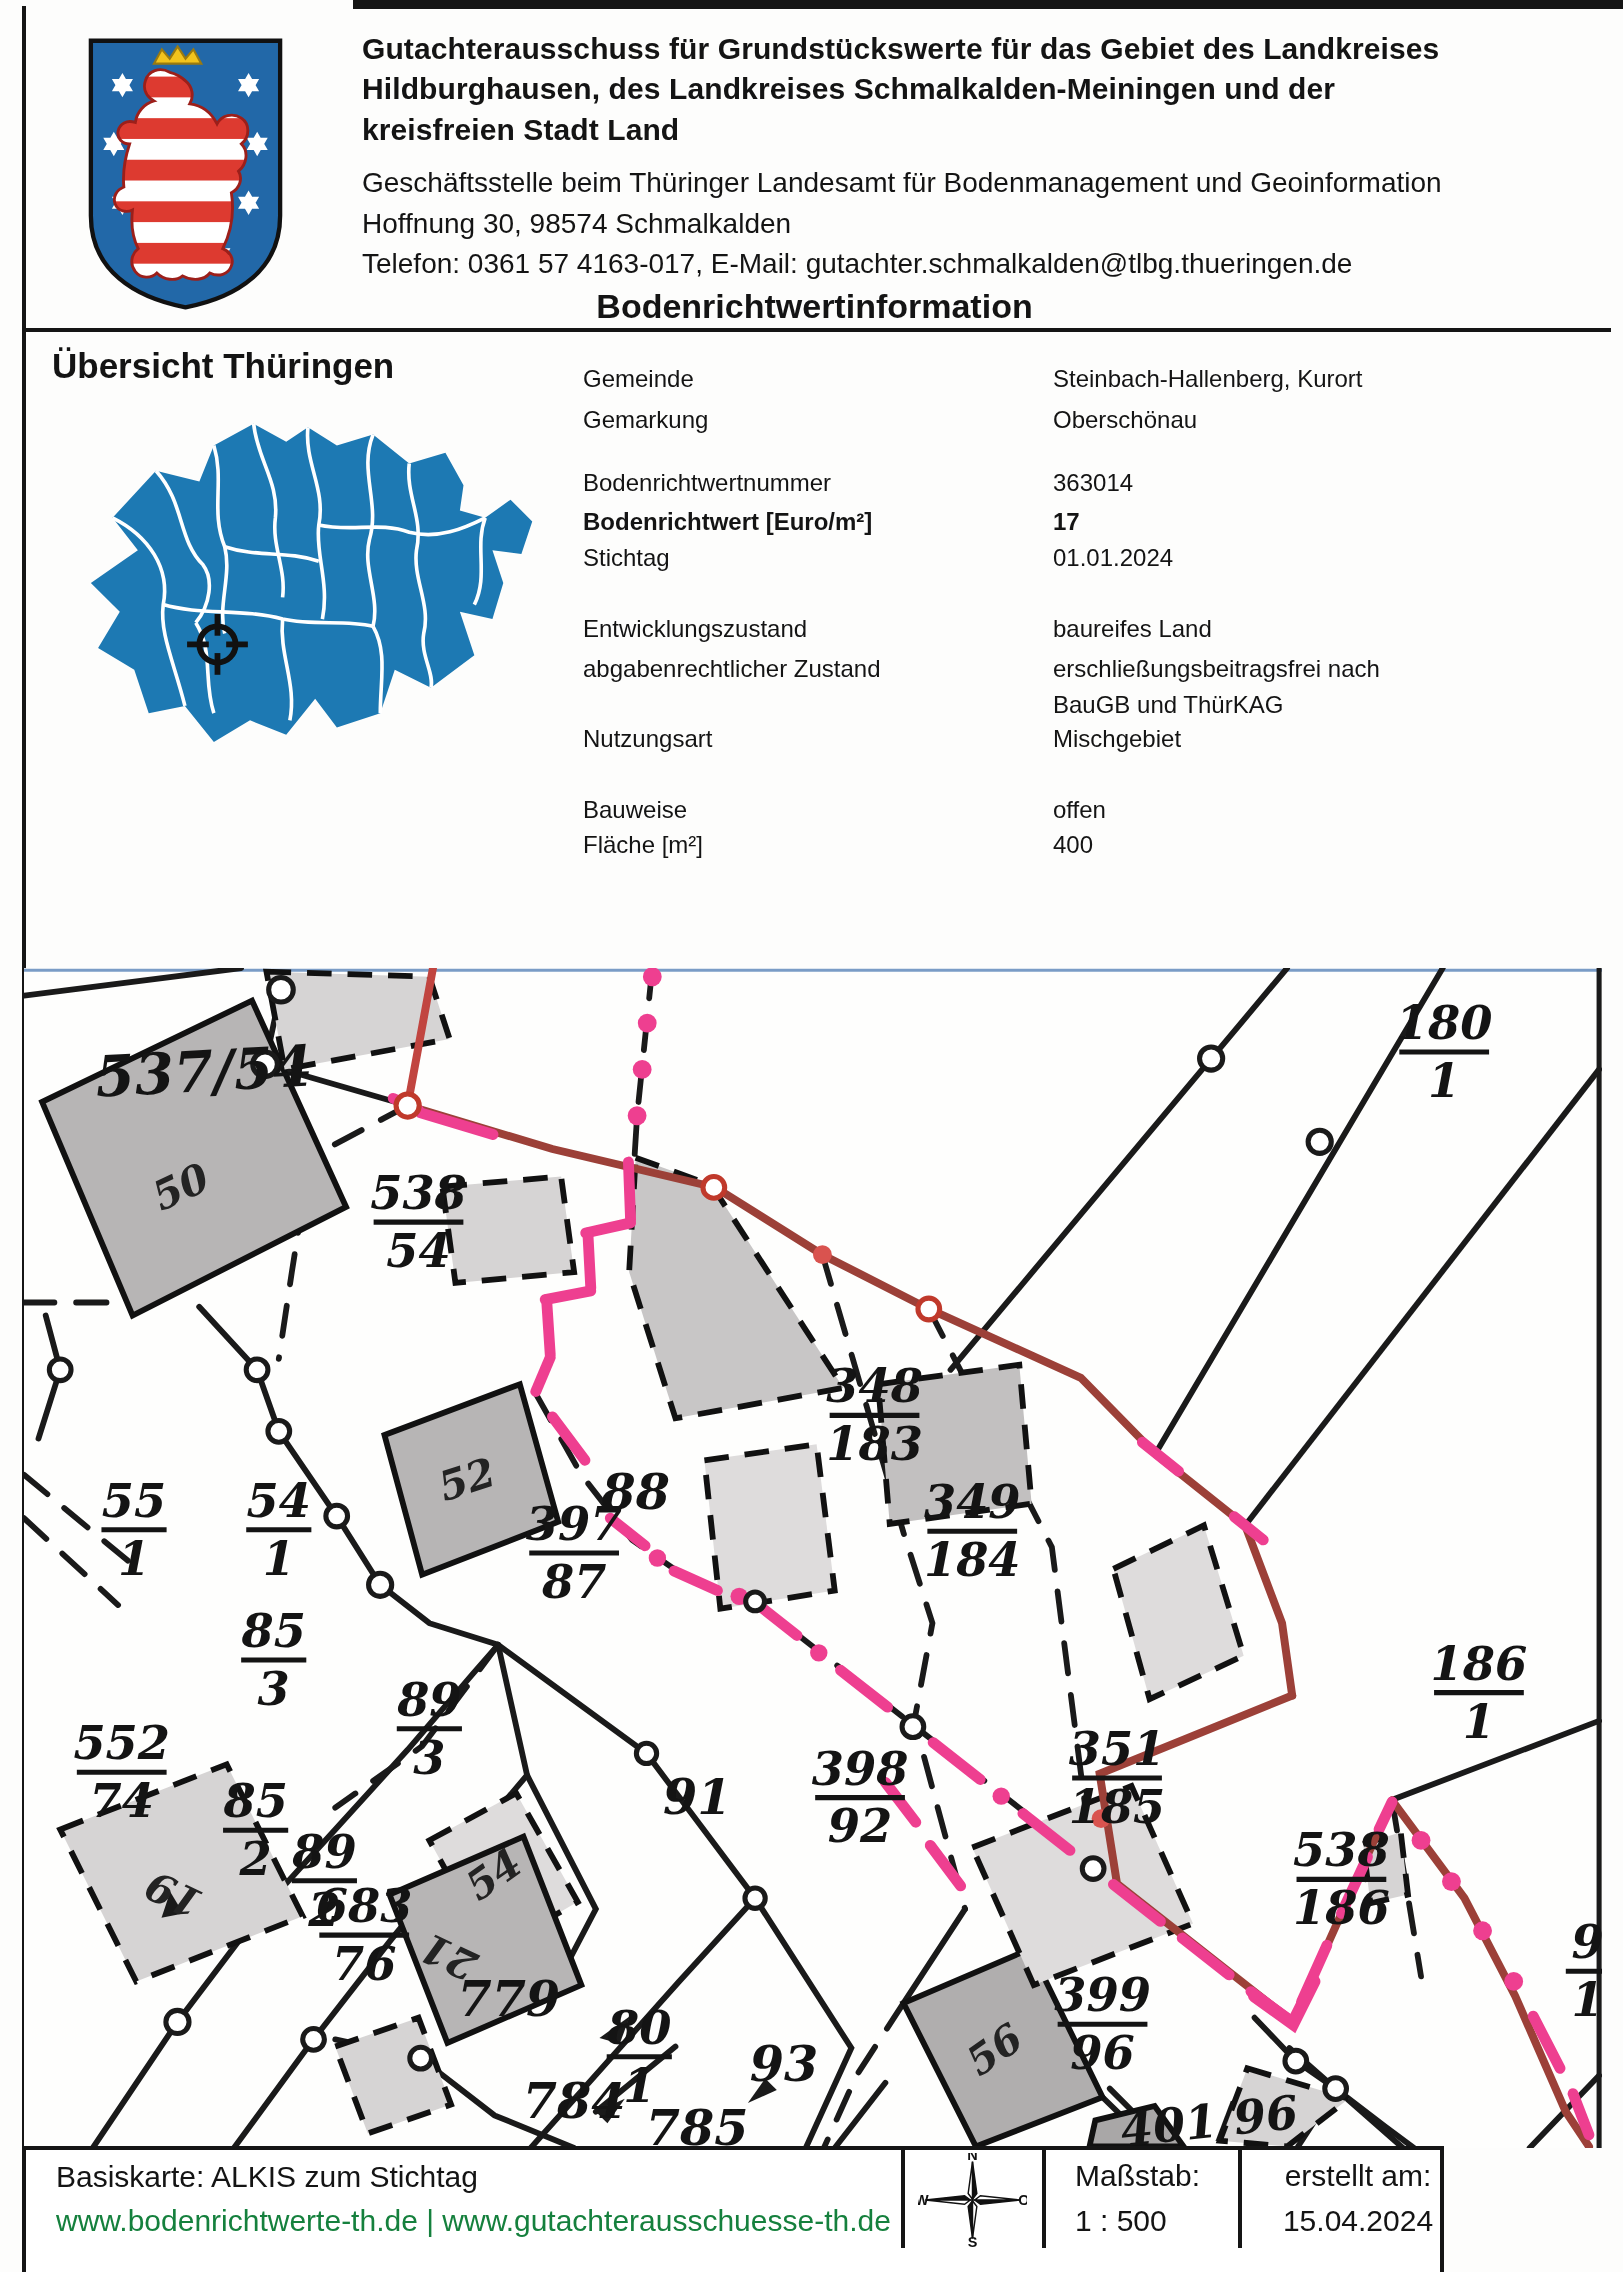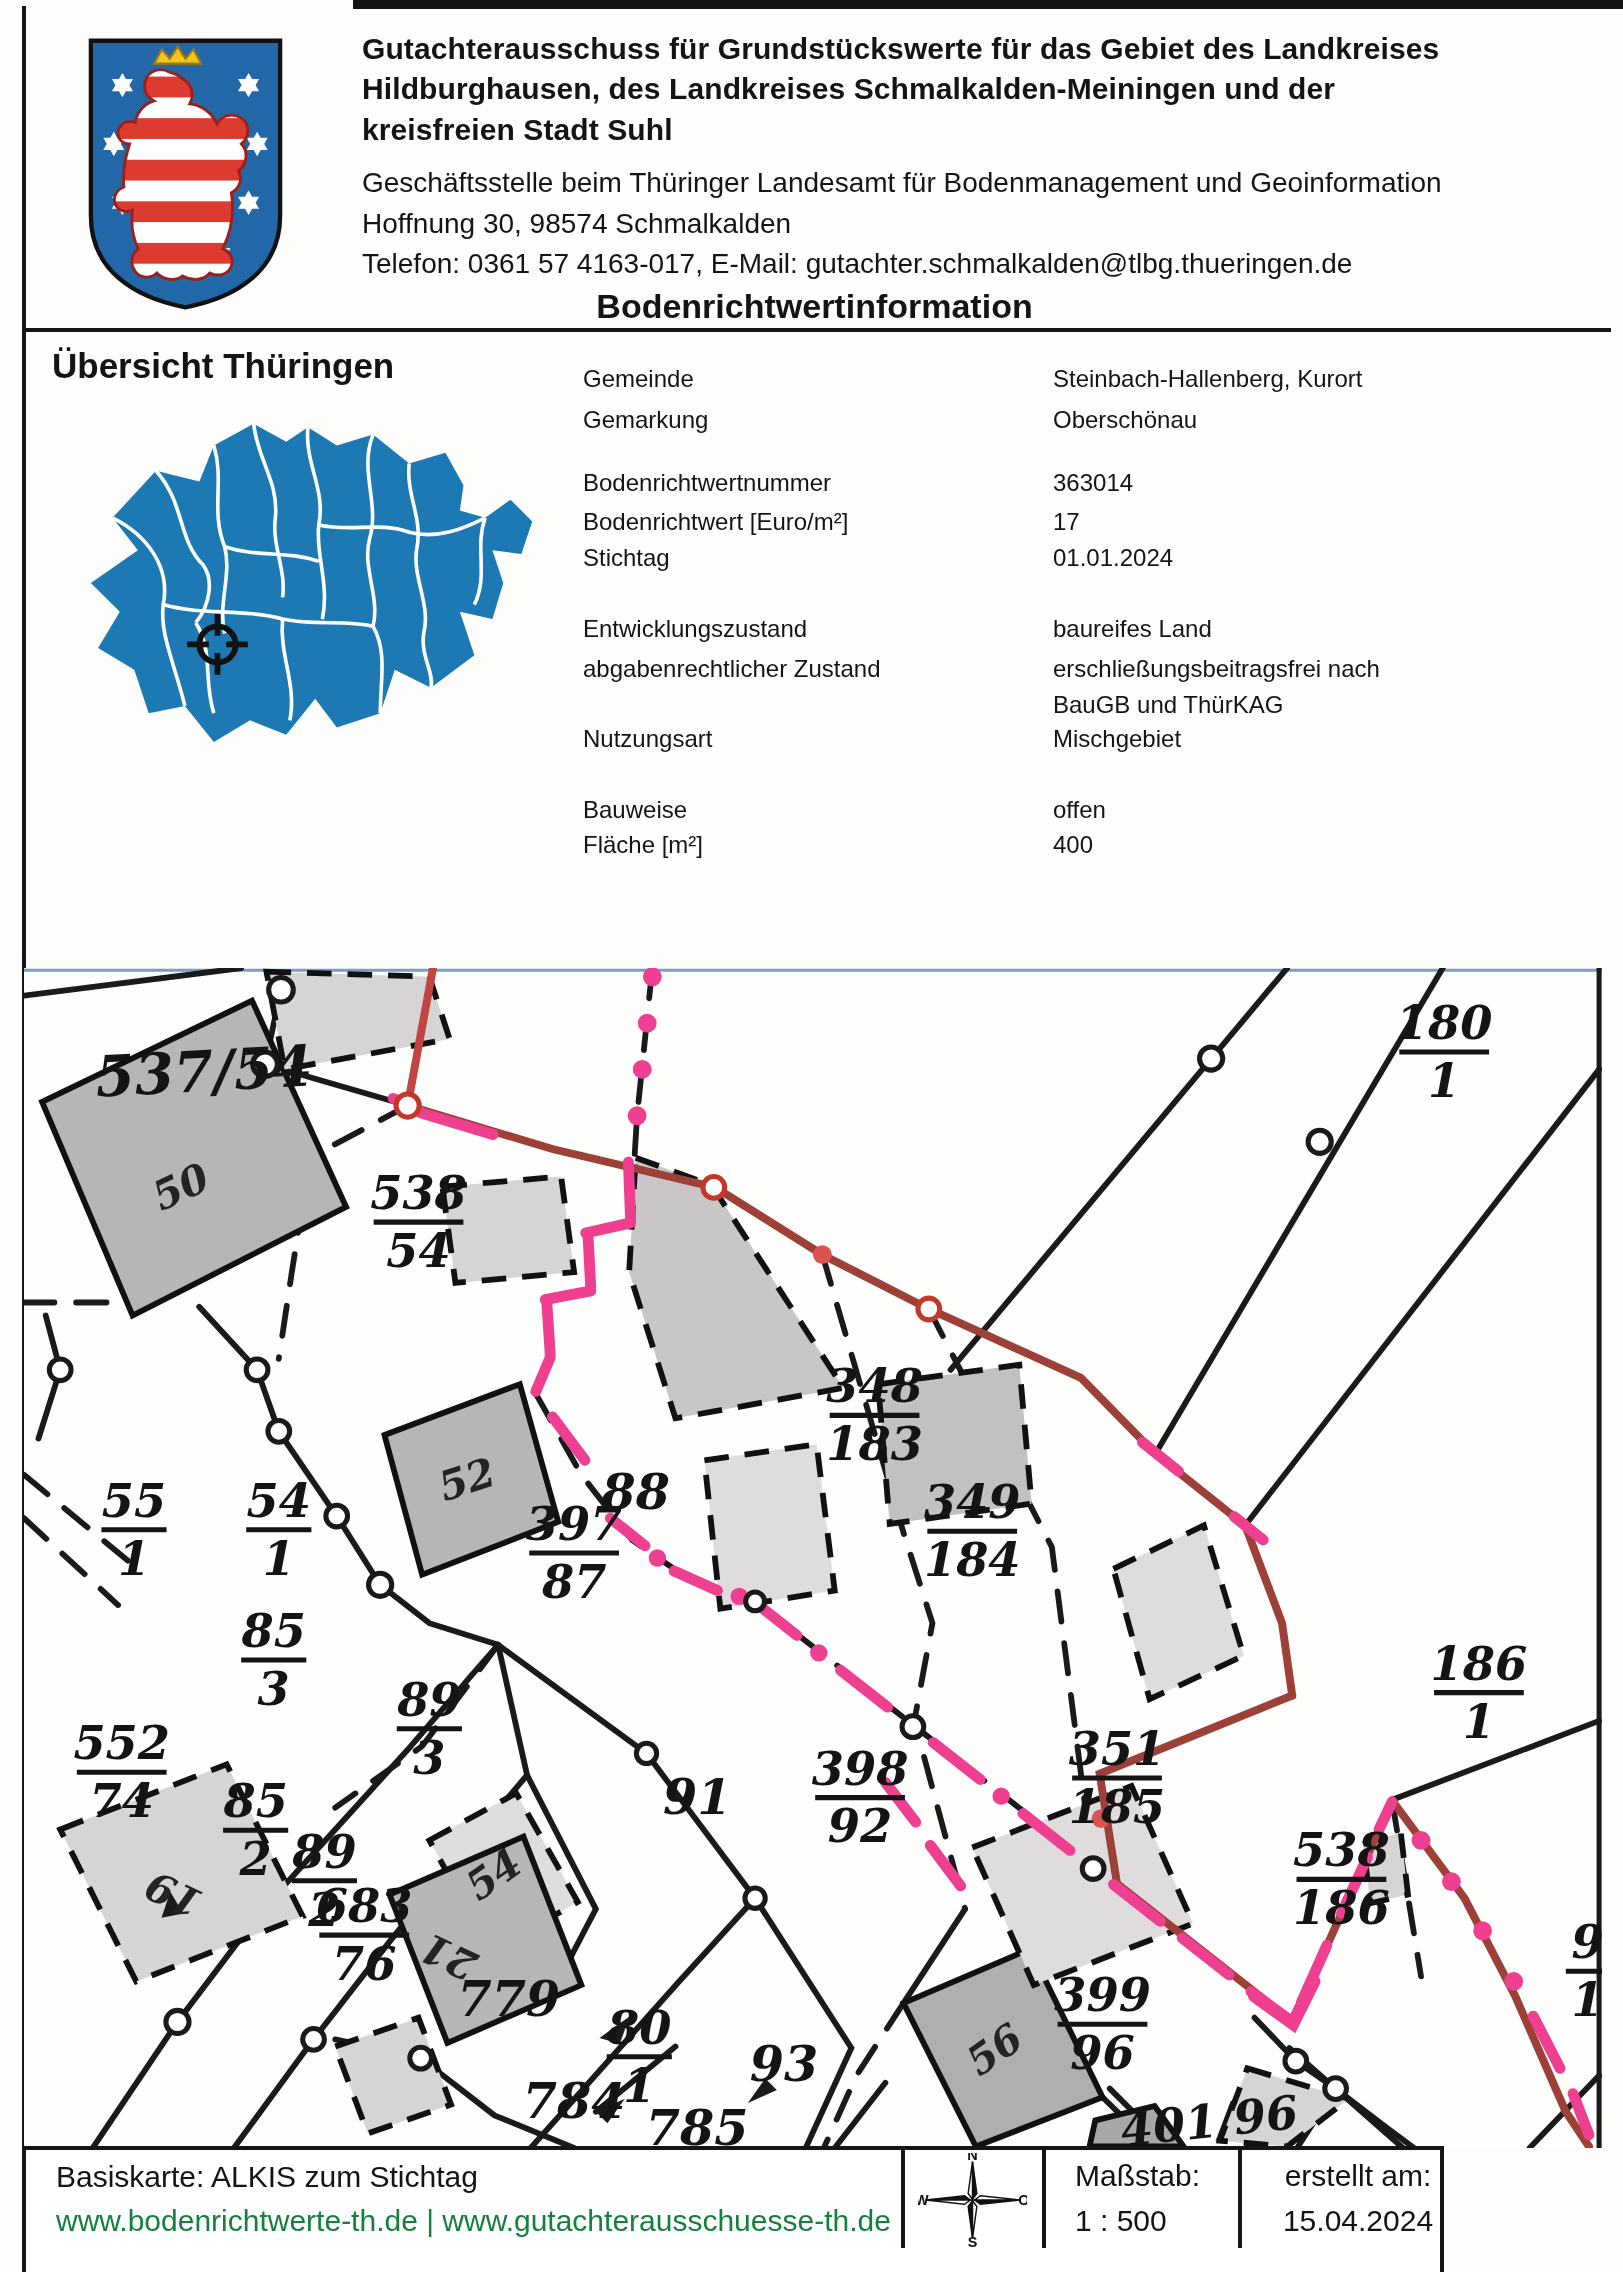--- a/index.html
+++ b/index.html
@@ -6,21 +6,21 @@
   body{
     width:1623px;height:2273px;position:relative;background:#fdfdfc;
     font-family:"Liberation Sans",sans-serif;color:#141414;overflow:hidden;
   }
   .abs{position:absolute;}
   .hdr-bold{font-size:30px;font-weight:bold;line-height:41px;letter-spacing:0.1px;}
   .hdr-reg{font-size:28px;line-height:41px;}
   .doc-title{font-size:34px;font-weight:bold;text-align:center;}
   .ov-title{font-size:35px;font-weight:bold;}
   .kl,.kvv{font-size:24px;white-space:nowrap;}
-  .kb{font-weight:normal;}
+  .kb{font-weight:bold;}
   .rule{background:#151515;}
   .ft-txt{font-size:30px;white-space:nowrap;}
   .ft-link{font-size:30px;color:#15803d;white-space:nowrap;}
   .ft-cell-line{position:absolute;background:#151515;}
   svg text.plbl{font-family:"DejaVu Serif",serif;font-style:italic;font-weight:bold;fill:#141414;}
   svg text.blbl{font-family:"DejaVu Serif",serif;font-style:italic;font-weight:bold;fill:#232323;}
 </style>
 </head>
 <body>
 
@@ -46,21 +46,21 @@
       <use href="#st6" x="240" y="152"></use>
     <use href="#st6" x="228" y="234"></use>
       <use href="#st6" x="188" y="306"></use>
   </g>
   <path d="M96,40 l11,-20 l11,13 l11,-17 l11,17 l11,-13 l11,20 z" fill="#f2c41d" stroke="#9a7a10" stroke-width="3"></path>
   <path d="M118,52 C104,44 88,50 84,64 C80,76 86,86 96,92 C82,96 72,108 70,122 C58,118 48,124 46,134 C44,144 52,152 62,152 C56,170 52,190 54,212 C44,216 38,226 42,236 C46,246 58,248 66,244 C64,262 66,282 74,298 C64,306 62,320 70,330 C78,340 92,340 100,332 C110,342 126,344 136,336 C150,344 166,342 174,332 C186,338 200,334 204,322 C208,312 202,302 192,298 C204,274 208,246 204,220 C216,214 220,200 214,190 C226,180 228,162 218,152 C230,142 230,124 218,116 C206,108 190,112 184,124 C176,108 162,98 146,96 C152,86 150,72 140,64 C134,58 126,54 118,52 Z" fill="url(#lionstripes)" stroke="#9c1f1a" stroke-width="4"></path>
 </svg>
 
 <div class="abs hdr-bold" style="left:362px;top:27.5px;">Gutachterausschuss für Grundstückswerte für das Gebiet des Landkreises</div>
 <div class="abs hdr-bold" style="left:362px;top:68px;">Hildburghausen, des Landkreises Schmalkalden-Meiningen und der</div>
-<div class="abs hdr-bold" style="left:362px;top:109px;">kreisfreien Stadt Suhl</div>
+<div class="abs hdr-bold" style="left:362px;top:109px;">kreisfreien Stadt Land</div>
 <div class="abs hdr-reg" style="left:362px;top:162px;">Geschäftsstelle beim Thüringer Landesamt für Bodenmanagement und Geoinformation</div>
 <div class="abs hdr-reg" style="left:362px;top:203px;">Hoffnung 30, 98574 Schmalkalden</div>
 <div class="abs hdr-reg" style="left:362px;top:243px;">Telefon: 0361 57 4163-017, E-Mail: gutachter.schmalkalden@tlbg.thueringen.de</div>
 <div class="abs doc-title" style="left:362px;top:287px;width:905px;">Bodenrichtwertinformation</div>
 
 <div class="abs ov-title" style="left:52px;top:346px;">Übersicht Thüringen</div>
 
 <svg class="abs" style="left:69px;top:402px;" width="467" height="356" viewBox="0 0 645 492">
   <path fill="#1d79b3" d="M95,205 L60,160 L120,95 L180,110 L200,60 L255,30 L300,55 L330,35 L370,60 L420,45 L470,85 L520,70 L545,115 L540,150 L575,160 L610,135 L640,165 L625,210 L585,205 L600,250 L585,300 L540,290 L560,350 L500,395 L450,370 L430,430 L370,450 L340,410 L300,460 L250,440 L200,470 L160,420 L110,430 L90,370 L40,340 L70,290 L30,250 Z"></path>
   <g stroke="#fff" stroke-width="5" fill="none">

